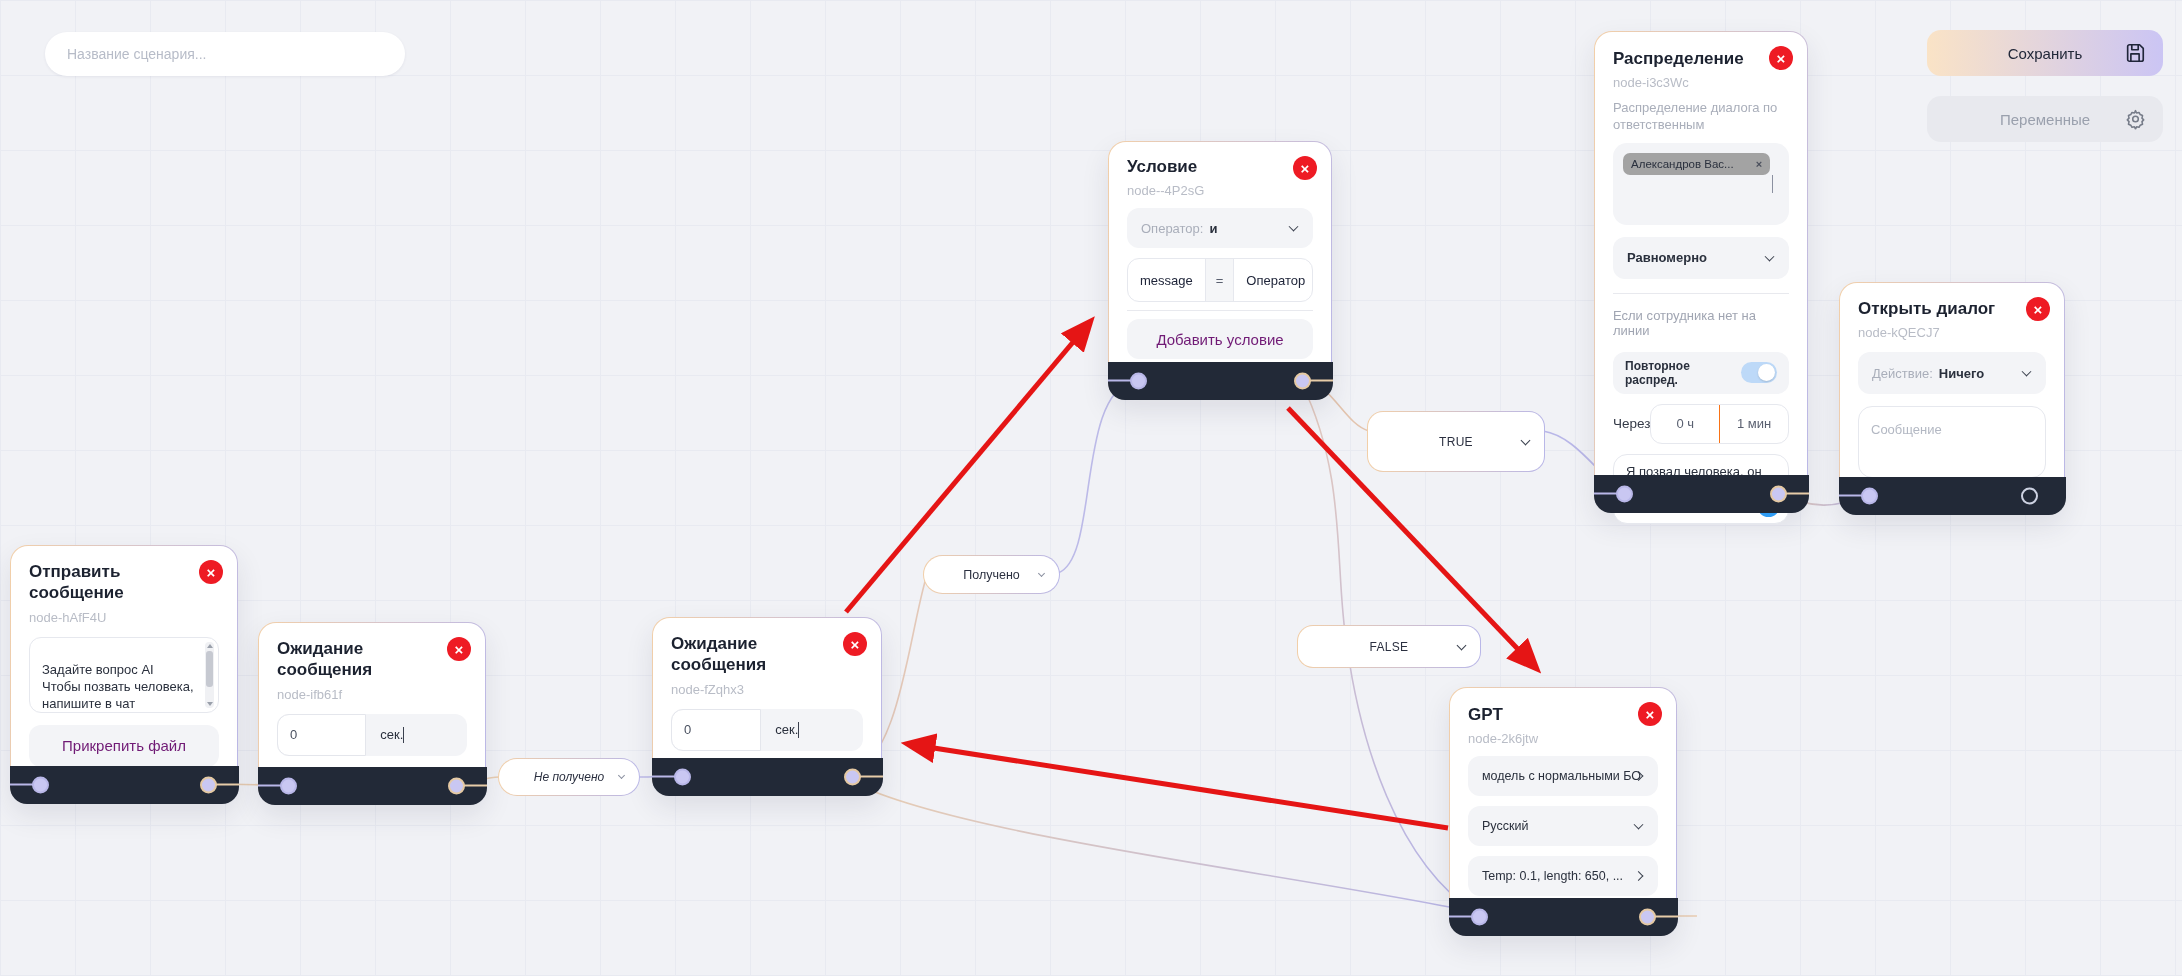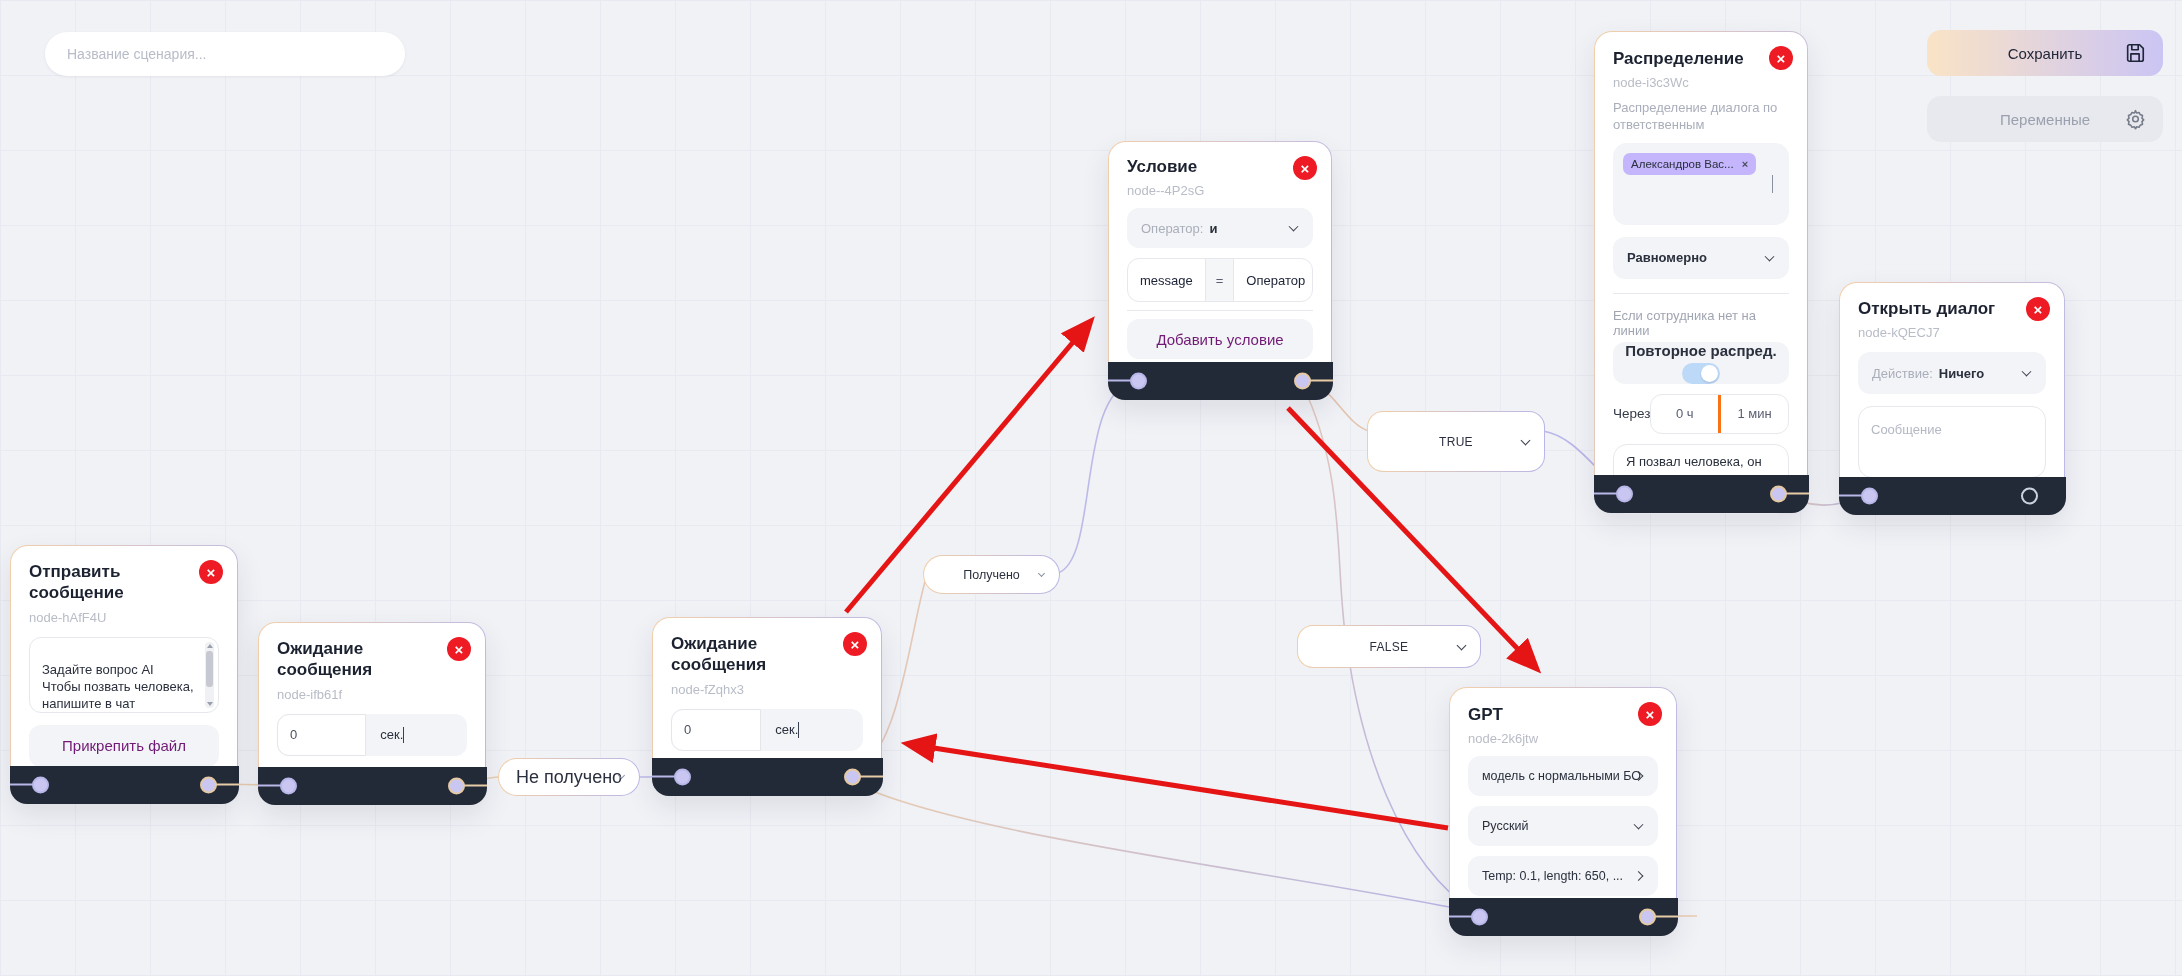--- a/index.html
+++ b/index.html
@@ -106,35 +106,35 @@
   .cond-row { margin-top:10px; display:flex; align-items:stretch; height:44px; background:#fff;
               border:1px solid #e6e8ee; border-radius:12px; overflow:hidden; font-size:13px; }
   .cond-row .cell { display:flex; align-items:center; padding:0 12px; }
   .cond-row .eq { background:#f5f6f8; border-left:1px solid #e6e8ee; border-right:1px solid #e6e8ee;
                   color:#5a6070; padding:0 10px; display:flex; align-items:center; }
 
   
   .n-dist { left:1594px; top:31px; width:214px; height:481px; padding-top:16px; }
   .desc { font-size:13px; color:#a9aeba; line-height:1.25; margin-top:10px; }
   .multisel { margin-top:10px; height:82px; background:#f3f4f7; border-radius:14px; position:relative; padding:10px; }
-  .tag { display:inline-flex; align-items:center; gap:8px; background:#c4b5fd; border-radius:7px;
+  .tag { display:inline-flex; align-items:center; gap:22px; background:#a3a3a3; border-radius:7px;
          padding:5px 8px; font-size:11.5px; color:#2a303d; }
   .tag .x { font-size:11px; color:#4a4f5c; cursor:pointer; font-weight:700; }
   .multisel .chev-box { position:absolute; right:16px; top:50%; transform:translateY(-50%); }
   .sec-label { font-size:13px; color:#a0a5b2; margin-top:14px; }
-  .toggle-row { margin-top:4px; height:42px; background:#f3f4f7; border-radius:12px; display:flex;
-                align-items:center; justify-content:space-between; padding:0 12px; font-size:15px; font-weight:600; color:#2a303d;flex-direction:column; }
+  .toggle-row { margin-top:14px; height:42px; background:#f3f4f7; border-radius:12px; display:flex;
+                align-items:center; justify-content:space-between; padding:0 12px; font-size:12px; font-weight:600; color:#2a303d; }
   .toggle { width:38px; height:21px; border-radius:11px; background:#bdd9f8; position:relative; cursor:pointer; }
   .toggle .knob { position:absolute; right:2px; top:2px; width:17px; height:17px; border-radius:50%; background:#fff;
                   box-shadow:0 1px 2px rgba(0,0,0,.15); }
   .delay-row { margin-top:10px; display:flex; align-items:center; }
   .delay-lbl { font-size:13.5px; color:#343a47; }
   .delay-box { flex:1; display:flex; height:40px; background:#fff; border:1px solid #e6e8ee; border-radius:12px; overflow:hidden; }
   .delay-box .half { flex:1; display:flex; align-items:center; justify-content:center; font-size:13px; color:#5a6070; }
-  .delay-box .half + .half { border-left:3px solid #f97316; }
+  .delay-box .half + .half { border-left:1px solid #f97316; }
   .bubble { margin-top:10px; min-height:70px; background:#fff; border:1px solid #e6e8ee; border-radius:14px;
             padding:9px 12px 6px; font-size:13px; line-height:1.3; color:#2a303d; position:relative; }
   .check-circ { position:absolute; right:8px; bottom:6px; width:23px; height:23px; border-radius:50%;
                 background:#2f9cf4; display:flex; align-items:center; justify-content:center; }
   .check-circ i { display:block; width:5px; height:9px; border-right:2px solid #fff; border-bottom:2px solid #fff;
                   transform:rotate(45deg); margin-top:-2px; }
 
   
   .n-open { left:1839px; top:282px; width:226px; height:232px; }
   .msg-area { margin-top:12px; height:72px; background:#fff; border:1px solid #e6e8ee; border-radius:14px;
@@ -148,21 +148,21 @@
   .pill {
     position:absolute; z-index:5; background:linear-gradient(#fff,#fff) padding-box,
       linear-gradient(90deg,#f2cfa8,#b9b7e8) border-box;
     border:1.5px solid transparent; display:flex; align-items:center; justify-content:center;
     font-size:12px; color:#2b3040; cursor:pointer;
   }
   .pill .chev { position:absolute; right:15px; }
   .p-true  { left:1367px; top:411px; width:178px; height:61px; border-radius:16px; letter-spacing:.3px; }
   .p-false { left:1297px; top:625px; width:184px; height:43px; border-radius:16px; letter-spacing:.3px; }
   .p-rcv   { left:923px;  top:555px; width:137px; height:39px; border-radius:20px; font-size:12.5px; }
-  .p-nrcv  { left:498px;  top:758px; width:142px; height:38px; border-radius:19px; font-size:18px; }
+  .p-nrcv  { left:498px;  top:758px; width:142px; height:38px; border-radius:19px; font-size:12px;font-style:italic; }
 </style>
 </head>
 <body>
 
 <svg class="layer" id="edges">
   <defs>
     <linearGradient id="g-h" x1="0" y1="0" x2="1" y2="0">
       <stop offset="0" stop-color="#e8cdb2"></stop>
         <stop offset="1" stop-color="#b5b3e6"></stop>
     </linearGradient>

